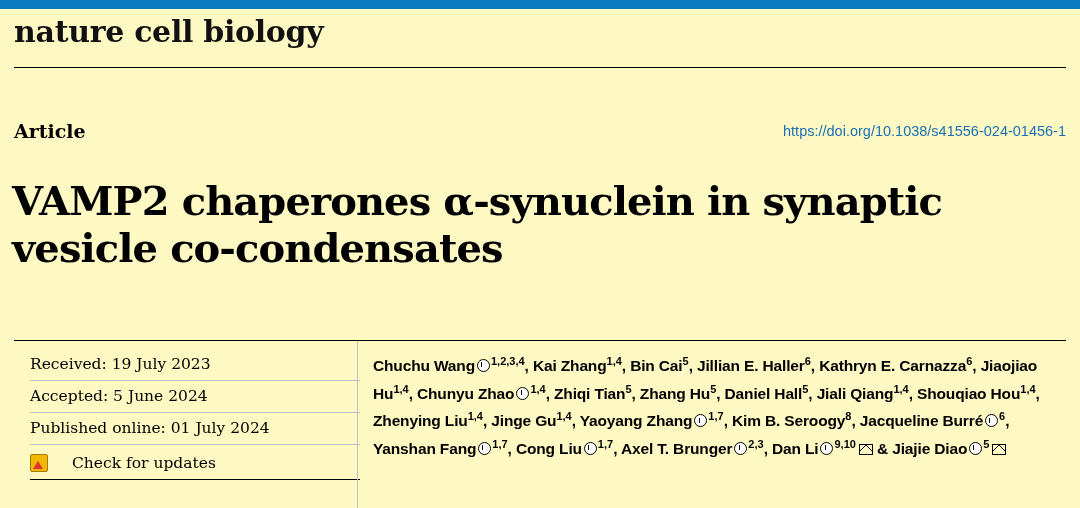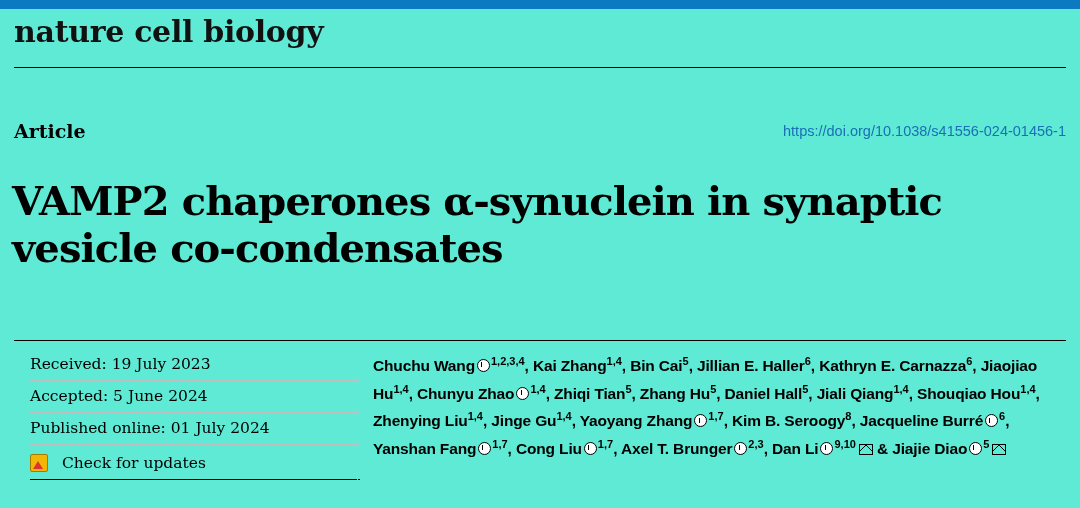--- a/index.html
+++ b/index.html
@@ -12,21 +12,21 @@
     height: 508px;
     font-family: "Liberation Sans", sans-serif;
     color: #000000;
     overflow: hidden;
     position: relative;
   }
   #page {
     width: 1080px;
     height: 508px;
     position: relative;
-    background: #5eead4;
+    background: #fef9c3;
   }
   .top-bar {
     position: absolute;
     top: 0; left: 0;
     width: 1080px;
     height: 9px;
     background: #0b7ac0;
   }
   .journal-title {
     position: absolute;
@@ -107,21 +107,21 @@
     padding: 6px 0 7px 0;
     border-bottom: 1px solid #bfbfbf;
     white-space: nowrap;
   }
   .meta-item.last {
     border-bottom: 1px solid #bfbfbf;
   }
   .check-updates {
     display: flex;
     align-items: center;
-    gap: 14px;
+    gap: 24px;
     padding: 9px 0 7px 0;
     border-bottom: 1px solid #000000;
     font-family: "DejaVu Serif", serif;
     font-size: 15.5px;
     color: #000000;
   }
   .cu-icon {
     width: 16px;
     height: 16px;
     flex: 0 0 16px;

